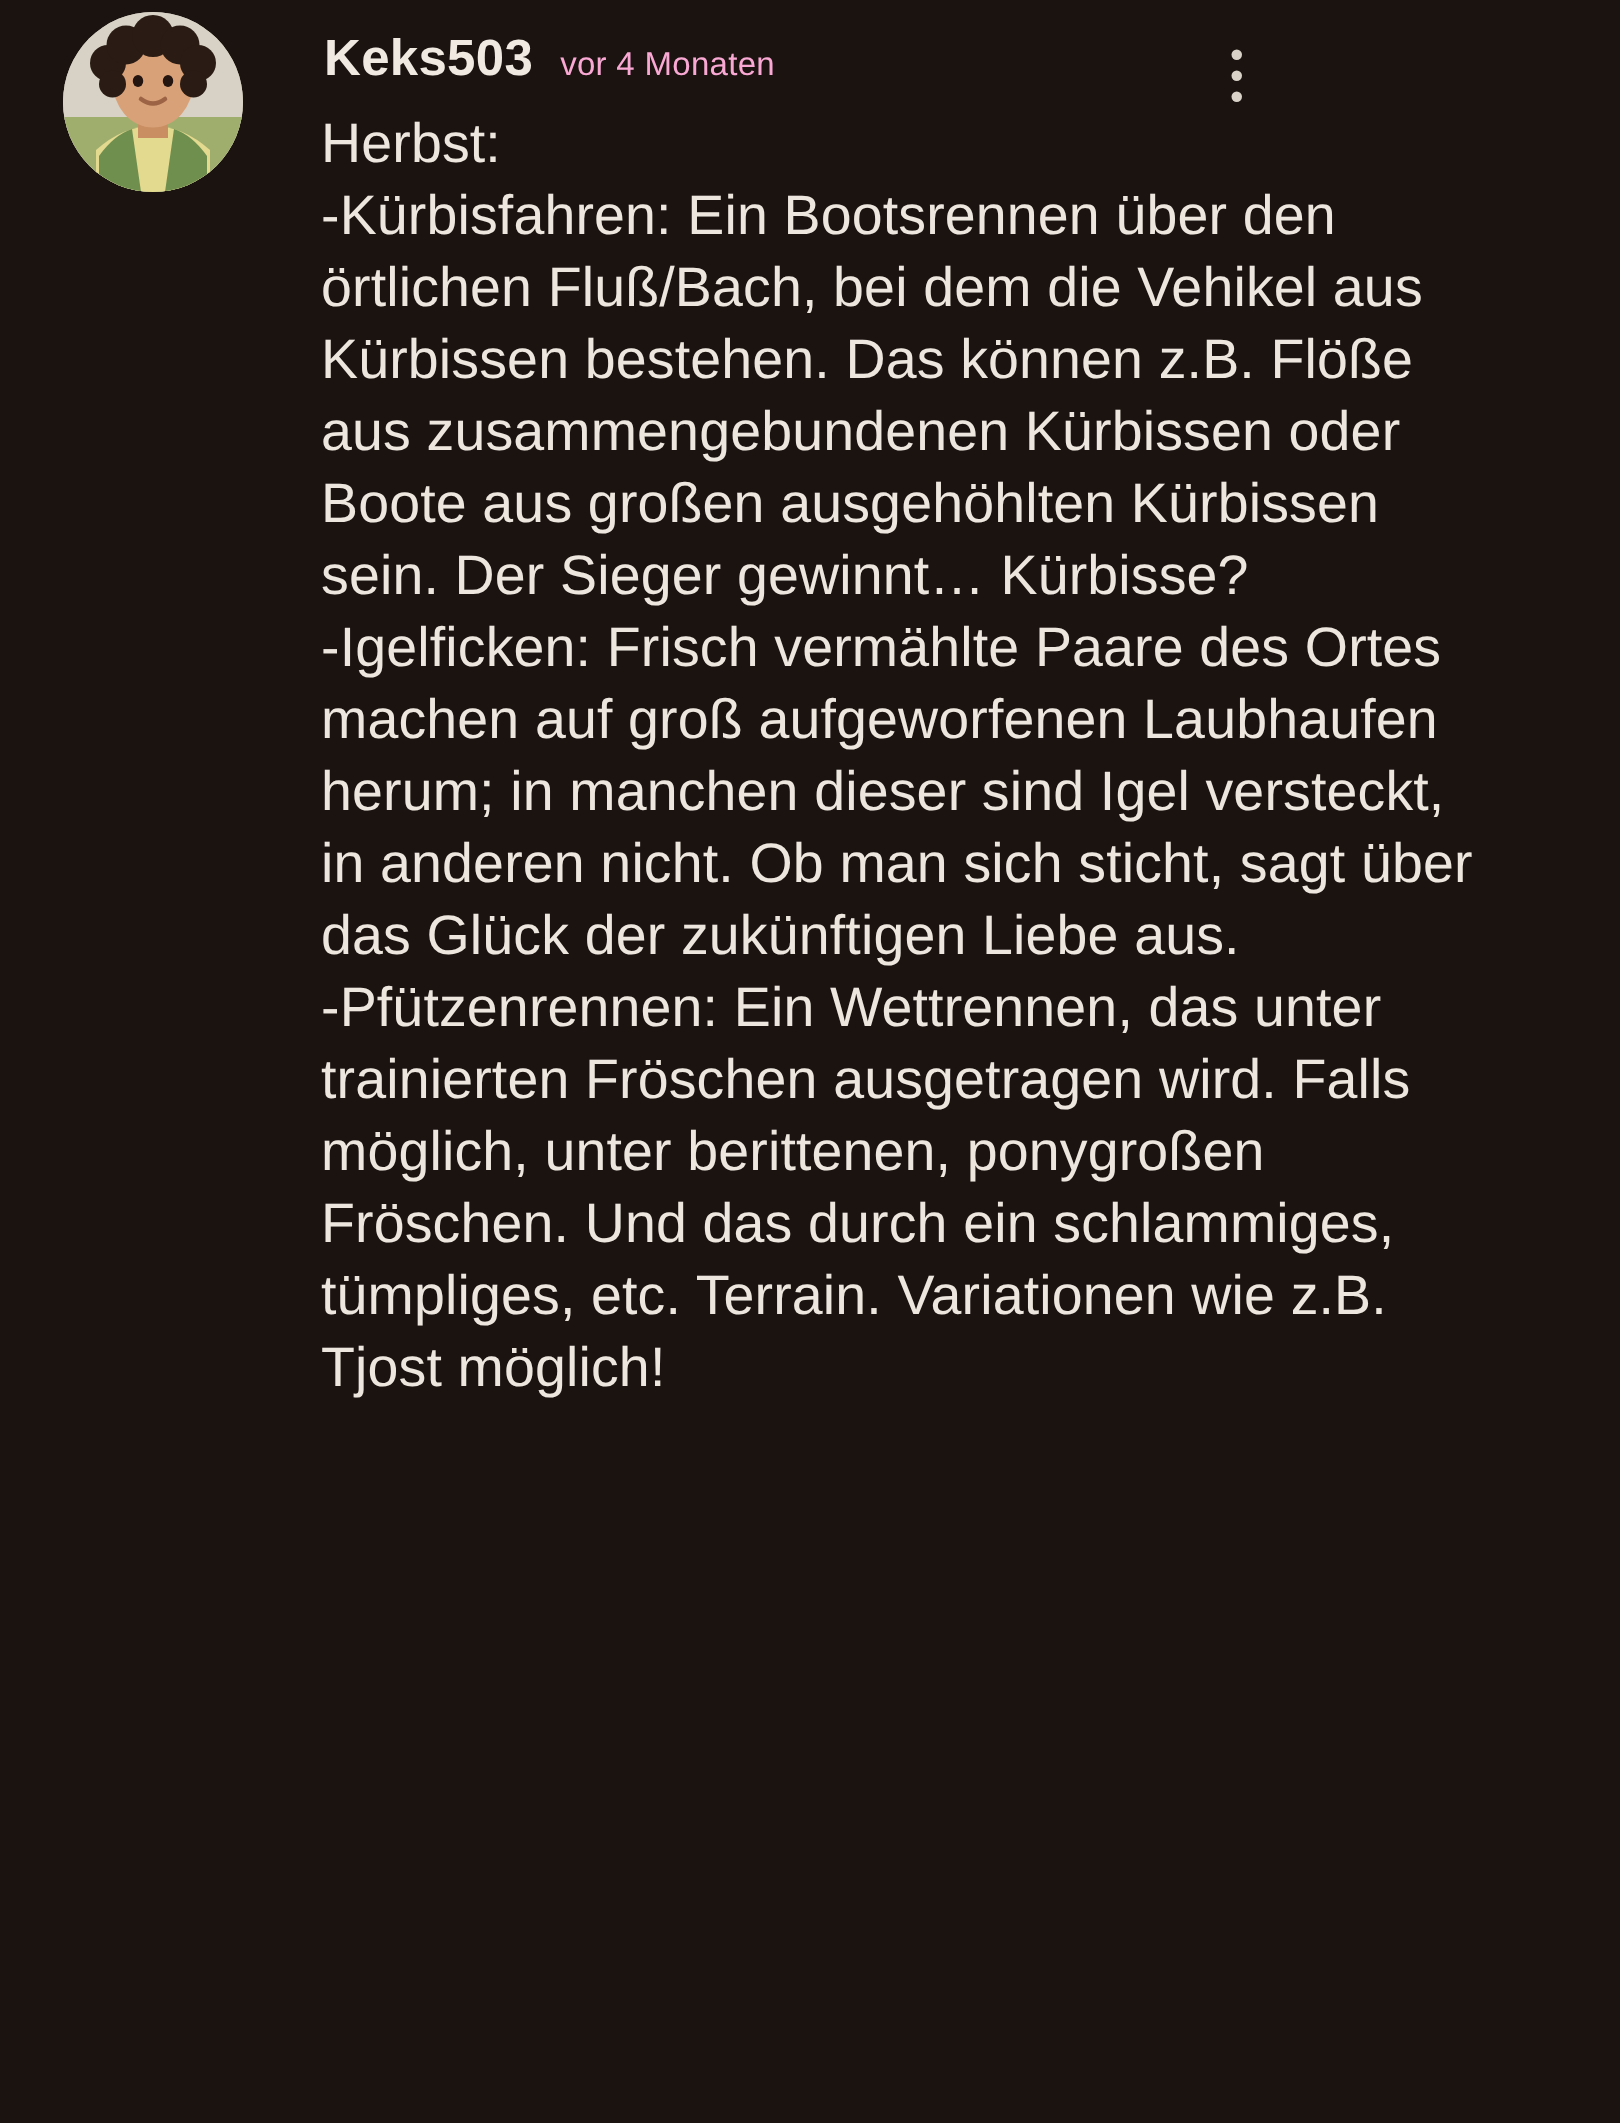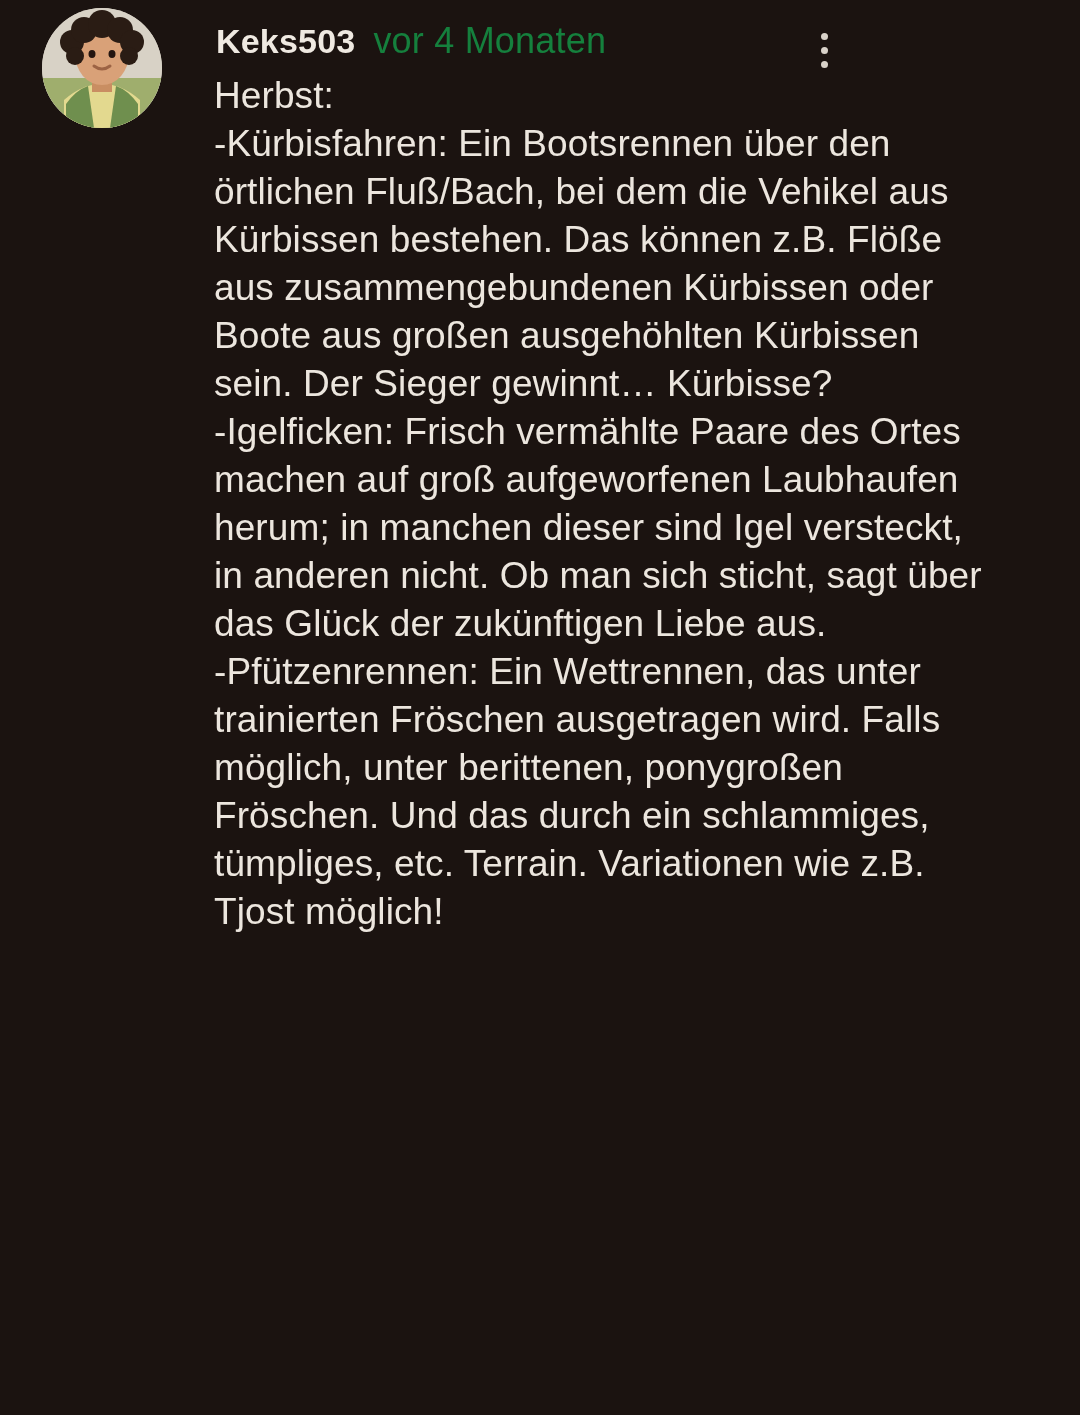--- a/index.html
+++ b/index.html
@@ -43,22 +43,22 @@
     align-items: baseline;
     gap: 18px;
   }
   .username {
     font-size: 34px;
     font-weight: bold;
     color: #efe9e1;
     letter-spacing: 0.2px;
   }
   .timestamp {
-    font-size: 36px;
-    color: #15803d;
+    font-size: 22px;
+    color: #f9a8d4;
     letter-spacing: 0.2px;
   }
 
   .menu-button {
     position: absolute;
     right: 62px;
     top: 24px;
     width: 44px;
     height: 52px;
     display: flex;

